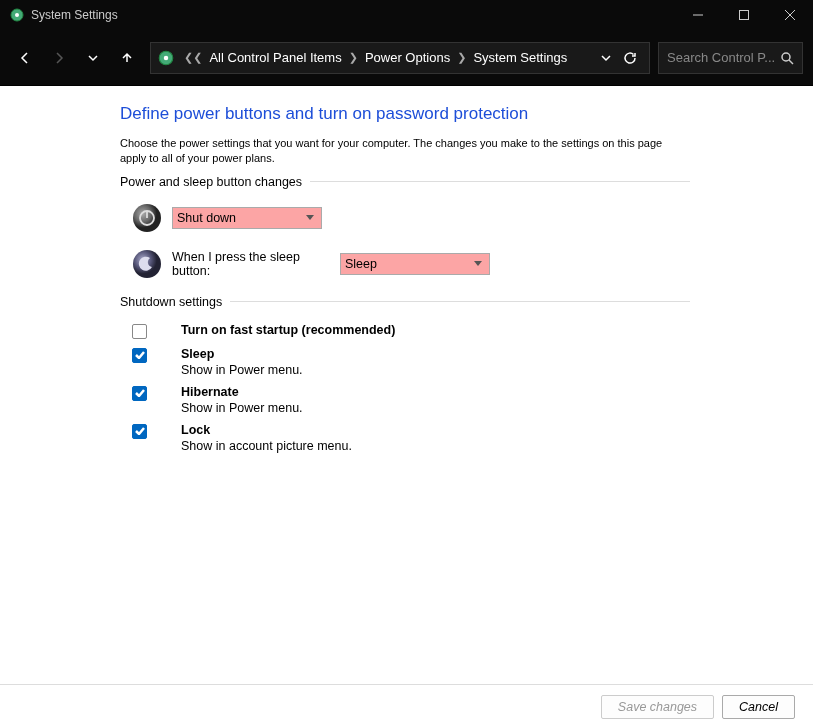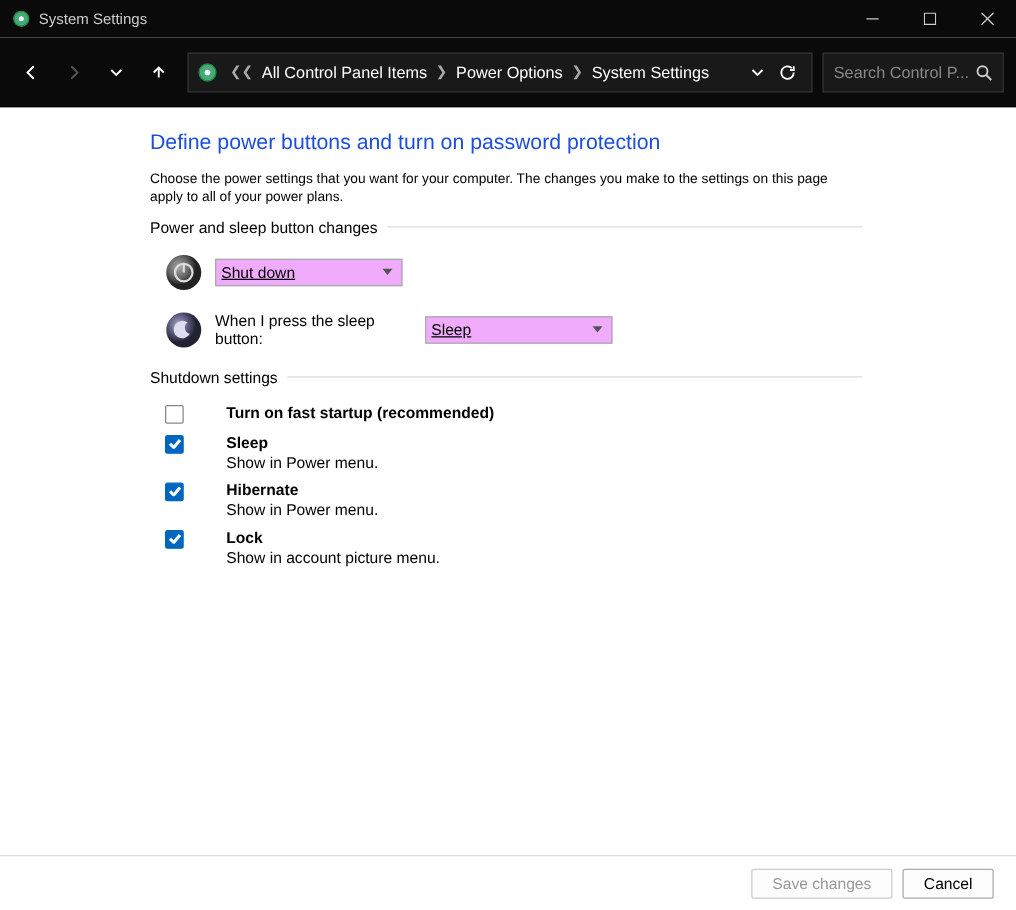--- a/index.html
+++ b/index.html
@@ -29,37 +29,37 @@
     .content { flex: 1; background: #fff; padding: 18px 0 0 120px; color: #000; overflow: auto; }
     .page-title { color: #1d4ed8; font-size: 17px; font-weight: 400; margin-bottom: 12px; }
     .page-desc { font-size: 11px; line-height: 1.4; max-width: 560px; margin-bottom: 8px; }
     
     .section-header { font-size: 12.5px; display: flex; align-items: center; margin-bottom: 14px; max-width: 570px; }
     .section-header::after { content: ""; flex: 1; height: 1px; background: #ddd; margin-left: 8px; }
     
     .power-row { display: flex; align-items: center; margin-left: 12px; margin-bottom: 16px; }
     .power-icon { width: 30px; height: 30px; margin-right: 10px; }
     .power-label { font-size: 12.5px; width: 168px; }
-    .power-select { width: 150px; height: 22px; border: 1px solid #aaa; font-size: 12.5px; padding: 0 4px; background: #f0abfc; appearance: none; position: relative; text-decoration: underline; }
+    .power-select { width: 150px; height: 22px; border: 1px solid #aaa; font-size: 12.5px; padding: 0 4px; background: #fca5a5; appearance: none; position: relative; }
     .select-wrap { position: relative; width: 150px; }
     .select-wrap::after { content: ""; position: absolute; right: 8px; top: 8px; width: 0; height: 0; border-left: 4px solid transparent; border-right: 4px solid transparent; border-top: 5px solid #555; pointer-events: none; }
     
     .shutdown-item { margin-left: 12px; margin-bottom: 8px; display: flex; align-items: flex-start; gap: 28px; }
     .checkbox { width: 15px; height: 15px; border: 1px solid #888; border-radius: 2px; margin-right: 6px; margin-top: 1px; flex-shrink: 0; display: flex; align-items: center; justify-content: center; }
     .checkbox.checked { background: #0067c0; border-color: #0067c0; }
     .checkbox.checked svg { display: block; }
     .checkbox svg { display: none; stroke: #fff; stroke-width: 2.5; fill: none; width: 10px; height: 8px; }
     .shutdown-text { font-size: 12.5px; }
     .shutdown-text .bold { font-weight: 600; }
     .shutdown-desc { font-size: 12.5px; margin-top: 2px; }
     .link { color: #0066cc; text-decoration: underline; }
     
     
     .footer { height: 44px; border-top: 1px solid #ddd; display: flex; align-items: center; justify-content: flex-end; padding: 0 18px; gap: 8px; background: #fff; }
-    .btn { height: 24px; padding: 0 16px; font-size: 12.5px; border: 1px solid #aaa; background: #fdfdfd; border-radius: 2px; display: flex; align-items: center; }
+    .btn { height: 24px; padding: 0 16px; font-size: 12.5px; border: 1px solid #aaa; background: #fdfdfd; border-radius: 2px; display: flex; align-items: center; font-style: italic; }
     .btn.disabled { color: #999; border-color: #ccc; }
   </style>
 </head>
 <body>
 
 <div class="titlebar">
   <svg class="titlebar-icon" viewBox="0 0 16 16">
       <circle cx="8" cy="8" r="6" fill="#4a7" stroke="#284" stroke-width="1"></circle>
       <circle cx="8" cy="8" r="2" fill="#fff"></circle>
     </svg>

